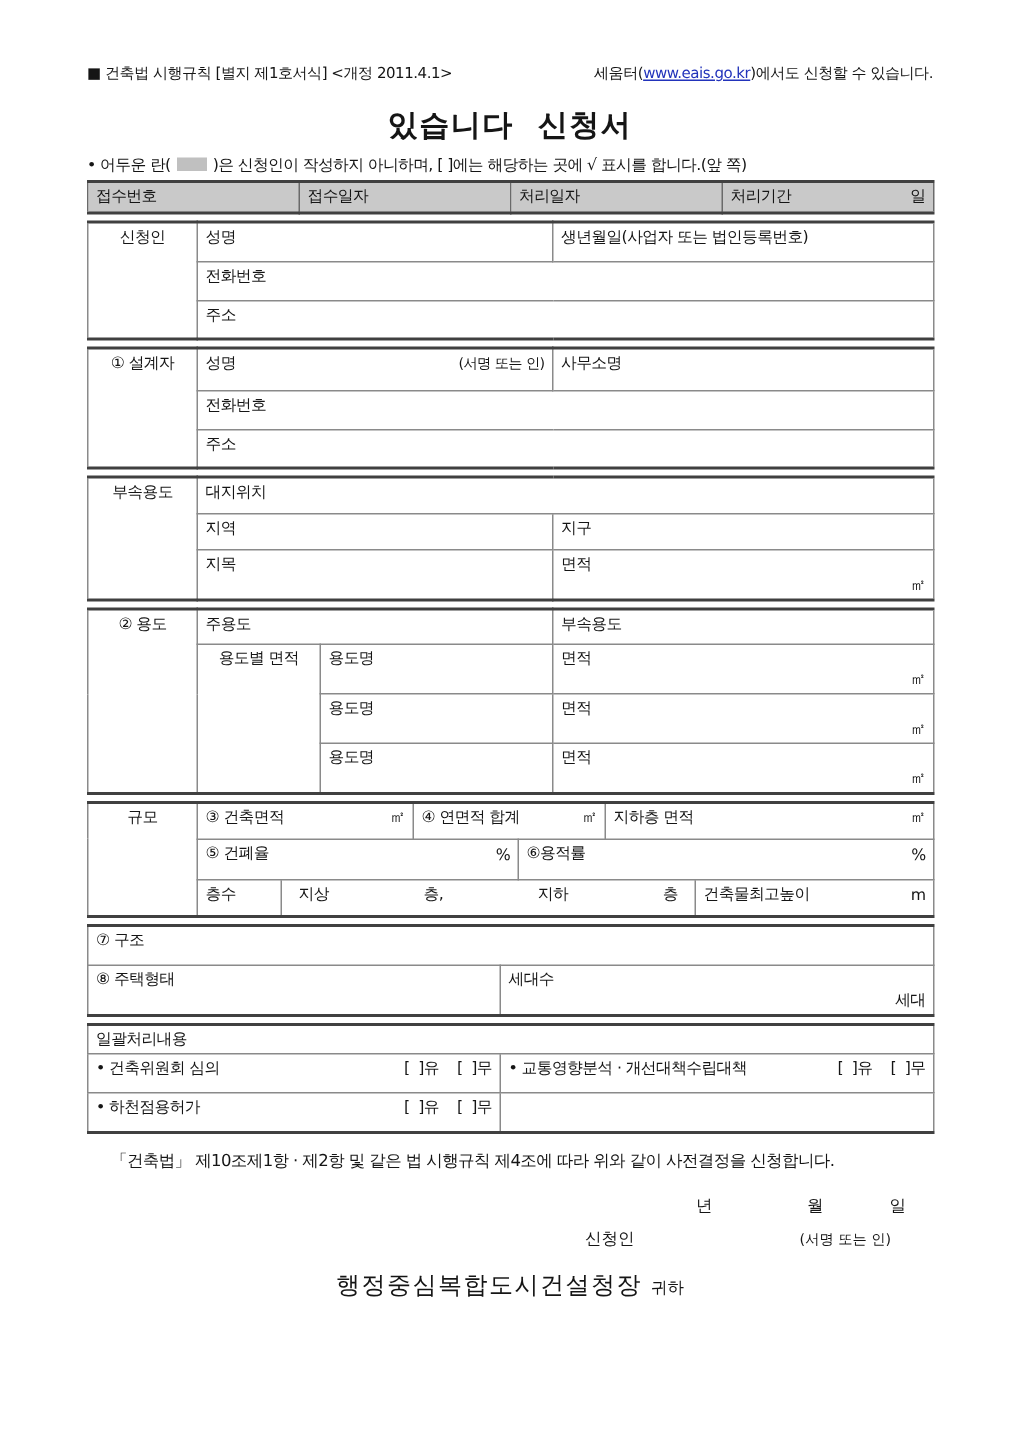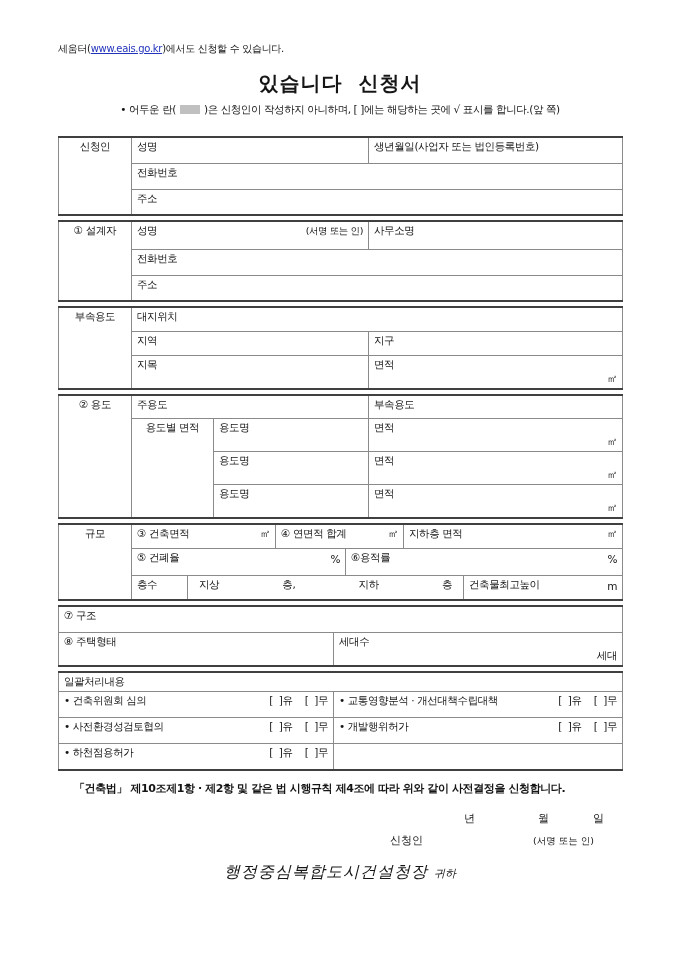--- a/index.html
+++ b/index.html
@@ -4,69 +4,91 @@
 <style>
   html,body{margin:0;padding:0;background:#ffffff;}
   body{width:680px;height:962px;font-family:"DejaVu Sans","Liberation Sans",sans-serif;color:#151515;}
   .page{position:relative;width:564px;padding:42px 58px 0 58px;}
   
   .topbar{display:flex;justify-content:space-between;font-size:10px;letter-spacing:-0.3px;}
   .topbar a{color:#2233bb;text-decoration:underline;cursor:pointer;}
   
   .title{margin:14px 0 6px 0;text-align:center;font-size:20px;font-weight:bold;letter-spacing:1px;white-space:pre;}
   
-  .note{display:flex;justify-content:center;align-items:flex-end;font-size:10.5px;margin-bottom:19px;letter-spacing:-0.4px;}
+  .note{display:flex;justify-content:flex-start;align-items:flex-end;font-size:10.5px;margin-bottom:3px;letter-spacing:-0.4px;}
   .graybox{display:inline-block;width:20px;height:9px;background:#c0c0c0;margin:0 4px;vertical-align:-1px;}
   
   table.sec{width:564px;border-collapse:collapse;table-layout:fixed;margin-bottom:4px;
             border-top:2px solid #404040;border-bottom:2px solid #404040;}
   table.sec td{border:1px solid #8a8a8a;padding:2px 5px;font-size:10.5px;vertical-align:top;
                letter-spacing:-0.4px;overflow:hidden;}
   td.head{text-align:center;vertical-align:middle;}
   tr.gray td{background:#c9c9c9;border-color:#6a6a6a;}
   .frow{display:flex;justify-content:space-between;align-items:flex-end;height:100%;}
   .fcol{display:flex;flex-direction:column;justify-content:space-between;height:100%;}
   .fcol .unit{text-align:right;}
   .floors{display:flex;justify-content:space-between;align-items:flex-end;height:100%;padding:0 6px;}
   .prow{position:relative;height:20px;}
   .prow span{position:absolute;bottom:0;}
   .checks{white-space:pre;flex:none;}
   .checks span{margin-left:12px;}
   .batchcell{display:flex;justify-content:space-between;align-items:center;height:100%;gap:35px;}
   .batchtitle{text-align:left;border-left:1px solid #8a8a8a;border-right:1px solid #8a8a8a;
               border-bottom:1px solid #8a8a8a;font-size:11px;padding:2px 0;letter-spacing:0;}
   
-  .statement{font-size:11px;margin:10px 0 0 16px;letter-spacing:-0.4px;font-weight:bold;}
+  .statement{font-size:11px;margin:10px 0 0 16px;letter-spacing:-0.4px;}
   .dateline{position:relative;height:22px;font-size:11px;margin-top:8px;}
   .dateline span{position:absolute;bottom:0;}
   .signline{position:relative;height:24px;font-size:11px;}
   .signline span{position:absolute;bottom:2px;}
-  .recipient{text-align:center;font-size:16px;margin-top:12px;letter-spacing:1px;font-style:italic;}
+  .recipient{text-align:center;font-size:16px;margin-top:12px;letter-spacing:1px;}
   .recipient .suffix{font-size:11px;letter-spacing:0;}
 </style>
 </head>
 <body>
 
 <div class="page">
 
   <div class="topbar">
+    <span>■ 건축법 시행규칙 [별지 제1호서식] &lt;개정 2011.4.1&gt;</span>
     <span>
       <span>세움터(</span><a>www.eais.go.kr</a><span>)에서도 신청할 수 있습니다.</span>
     </span>
   </div>
 
   <div class="title">있습니다  신청서</div>
 
   <div class="note">
     <span>
       <span>• 어두운 란(</span><span class="graybox"></span><span>)은 신청인이 작성하지 아니하며, [  ]에는 해당하는 곳에 √ 표시를 합니다.</span>
     </span>
     <span>(앞 쪽)</span>
   </div>
 
+  <table class="sec">
+    <colgroup>
+        <col style="width:141px">
+        <col style="width:141px">
+        <col style="width:141px">
+        <col style="width:141px">
+      </colgroup>
+    <tbody>
+        <tr class="gray" style="height:21px">
+      <td><span>접수번호</span></td>
+      <td><span>접수일자</span></td>
+      <td><span>처리일자</span></td>
+      <td>
+        <div class="frow">
+          <span>처리기간</span>
+          <span>일</span>
+        </div>
+      </td>
+    </tr>
+  </tbody>
+    </table>
 
   <table class="sec">
     <colgroup>
         <col style="width:73px">
         <col style="width:237px">
         <col style="width:254px">
       </colgroup>
     <tbody>
         <tr style="height:26px">
       <td class="head" rowspan="3"><span>신청인</span></td>
@@ -285,34 +307,20 @@
       <td>
         <div class="batchcell">
           <span>• 교통영향분석 · 개선대책수립대책</span>
           <span class="checks"><span>[  ]유</span><span>[  ]무</span></span>
         </div>
       </td>
     </tr>
     <tr style="height:26px">
       <td>
         <div class="batchcell">
-          <span>• 사전환경성검토협의</span>
-          <span class="checks"><span>[  ]유</span><span>[  ]무</span></span>
-        </div>
-      </td>
-      <td>
-        <div class="batchcell">
-          <span>• 개발행위허가</span>
-          <span class="checks"><span>[  ]유</span><span>[  ]무</span></span>
-        </div>
-      </td>
-    </tr>
-    <tr style="height:26px">
-      <td>
-        <div class="batchcell">
           <span>• 하천점용허가</span>
           <span class="checks"><span>[  ]유</span><span>[  ]무</span></span>
         </div>
       </td>
       <td></td>
     </tr>
   </tbody>
     </table>
 
   <div class="statement">「건축법」 제10조제1항 · 제2항 및 같은 법 시행규칙 제4조에 따라 위와 같이 사전결정을 신청합니다.</div>

